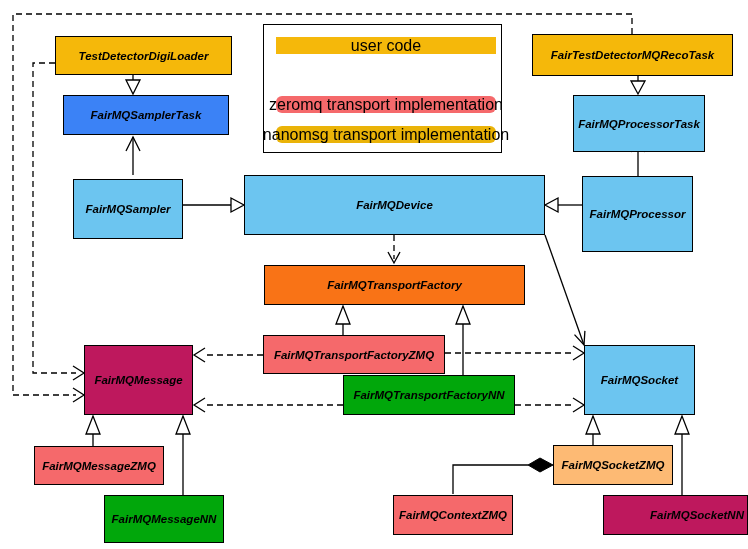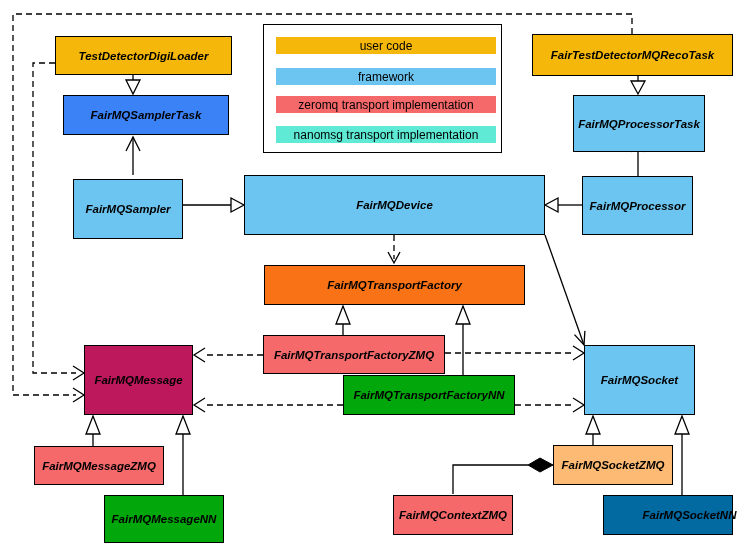--- a/index.html
+++ b/index.html
@@ -36,21 +36,21 @@
     box-sizing: border-box;
     border: 1.5px solid #000;
     background: #fff;
   }
   .legend-bar {
     position: absolute;
     box-sizing: border-box;
     display: flex;
     align-items: center;
     justify-content: center;
-    font-size: 12px;
+    font-size: 16px;
     color: #000;
     white-space: nowrap;
   }
   .edge-line { stroke: #000; stroke-width: 1.3; fill: none; }
   .edge-dashed { stroke: #000; stroke-width: 1.3; fill: none; stroke-dasharray: 6 4; }
   .tri-hollow { fill: #fff; stroke: #000; stroke-width: 1.3; }
   .arrow-open { stroke: #000; stroke-width: 1.3; fill: none; }
   .diamond-filled { fill: #000; stroke: #000; stroke-width: 1; }
 </style>
 </head>
@@ -163,27 +163,24 @@
     <g>
       <polyline class="edge-line" points="453,494 453,465 528,465"></polyline>
       <polygon class="diamond-filled" points="528,465 540,458 553,465 540,472"></polygon>
     </g>
   </svg>
 
   <div class="legend" style="left:263px; top:24px; width:239px; height:129px;">
     <div class="legend-bar" style="left: 12px; top: 12px; width: 220px; height: 17px; background-color: rgb(245, 184, 10);">
       <span>user code</span>
     </div>
-    <div class="legend-bar" style="left: 12px; top: 43px; width: 220px; height: 17px; background-color: rgb(108, 197, 240);">
-      <span>framework</span>
-    </div>
-    <div class="legend-bar" style="left: 12px; top: 71px; width: 220px; height: 17px; background-color: rgb(245, 105, 107);">
+    <div class="legend-bar" style="left: 12px; top: 71px; width: 220px; height: 17px; background-color: rgb(245, 105, 107); border-radius: 6px;">
       <span>zeromq transport implementation</span>
     </div>
-    <div class="legend-bar" style="left: 12px; top: 101px; width: 220px; height: 17px; background-color: #5eead4;">
+    <div class="legend-bar" style="left: 12px; top: 101px; width: 220px; height: 17px; background-color: #eab308; border-radius: 6px;">
       <span>nanomsg transport implementation</span>
     </div>
   </div>
 
   <div class="node" style="left: 55px; top: 36px; width: 177px; height: 39px; background-color: rgb(245, 184, 10);">
     <span>TestDetectorDigiLoader</span>
   </div>
 
   <div class="node abstract" style="left: 63px; top: 95px; width: 166px; height: 40px; background-color: #3b82f6;">
     <span>FairMQSamplerTask</span>
@@ -198,21 +195,21 @@
   </div>
 
   <div class="node" style="left: 73px; top: 179px; width: 110px; height: 60px; background-color: rgb(108, 197, 240);">
     <span>FairMQSampler</span>
   </div>
 
   <div class="node" style="left: 244px; top: 175px; width: 301px; height: 60px; background-color: rgb(108, 197, 240);">
     <span>FairMQDevice</span>
   </div>
 
-  <div class="node" style="left: 582px; top: 176px; width: 111px; height: 59px; background-color: rgb(108, 197, 240);">
+  <div class="node" style="left: 582px; top: 176px; width: 111px; height: 76px; background-color: rgb(108, 197, 240);">
     <span>FairMQProcessor</span>
   </div>
 
   <div class="node abstract" style="left: 264px; top: 265px; width: 261px; height: 40px; background-color: #f97316;">
     <span>FairMQTransportFactory</span>
   </div>
 
   <div class="node" style="left: 263px; top: 335px; width: 182px; height: 39px; background-color: rgb(245, 105, 107);">
     <span>FairMQTransportFactoryZMQ</span>
   </div>
@@ -234,21 +231,21 @@
   </div>
 
   <div class="node" style="left: 104px; top: 495px; width: 120px; height: 48px; background-color: rgb(1, 167, 11);">
     <span>FairMQMessageNN</span>
   </div>
 
   <div class="node" style="left: 553px; top: 445px; width: 120px; height: 40px; background-color: #fdba74;">
     <span>FairMQSocketZMQ</span>
   </div>
 
-  <div class="node" style="left: 603px; top: 495px; width: 130px; height: 40px; background-color: #0369a1; padding-left: 43px;">
+  <div class="node" style="left: 603px; top: 495px; width: 145px; height: 40px; background-color: #be185d; padding-left: 43px;">
     <span>FairMQSocketNN</span>
   </div>
 
   <div class="node" style="left: 393px; top: 495px; width: 120px; height: 40px; background-color: rgb(245, 105, 107);">
     <span>FairMQContextZMQ</span>
   </div>
 
 </div>
 
 </body></html>

